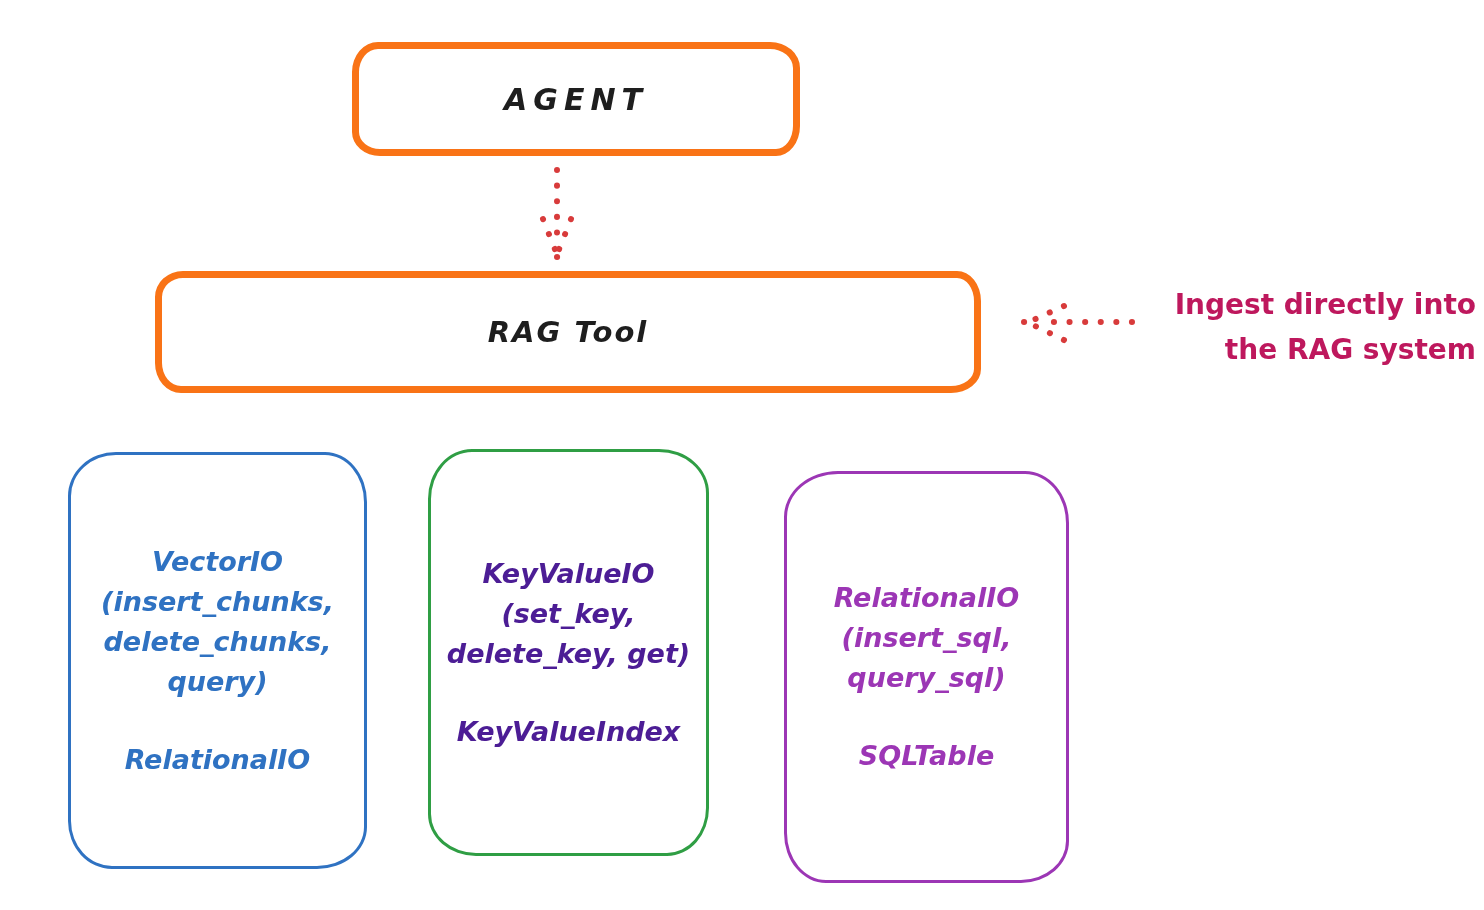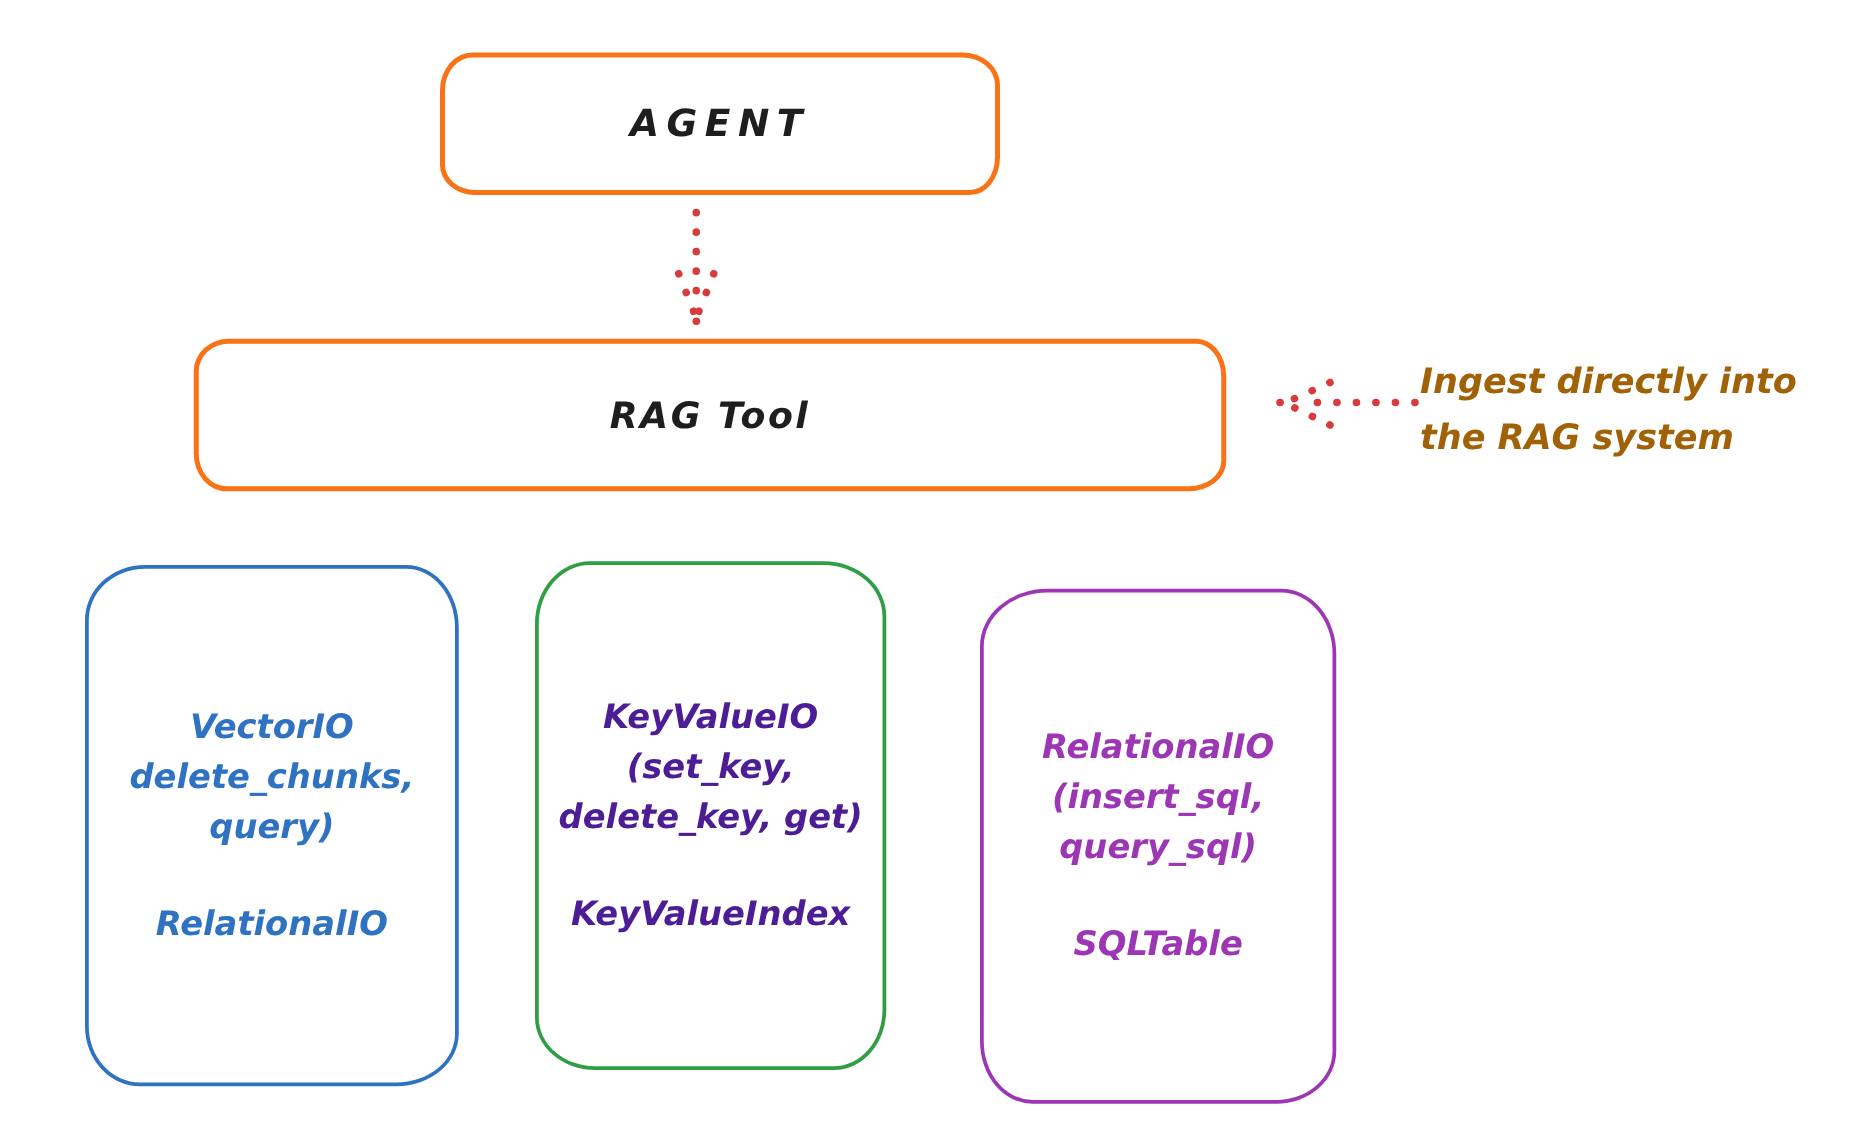--- a/index.html
+++ b/index.html
@@ -12,21 +12,21 @@
     position: absolute;
     background: #ffffff;
     display: flex;
     align-items: center;
     justify-content: center;
     text-align: center;
   }
 
   
   .box-black {
-    border: 4px solid #f97316;
+    border: 7px solid #f97316;
     color: #1e1e1e;
   }
   .agent-box {
     left: 352px; top: 42px; width: 448px; height: 114px;
     border-radius: 26px 30px 24px 28px / 30px 26px 30px 24px;
   }
   .agent-box .label {
     font-size: 30px; font-weight: bold; font-style: italic; letter-spacing: 6px;
   }
   .rag-box {
@@ -60,24 +60,24 @@
     border-color: #9c36b5; color: #9c36b5;
     border-radius: 54px 44px 48px 42px / 46px 52px 42px 50px;
     margin-top: 24px;
   }
   .backend-box .index-label { margin-top: 38px; }
 
   
   .annotation {
     position: absolute;
     left: 1136px; top: 282px; width: 340px;
-    color: #a16207;
-    font-size: 28px; font-weight: bold; font-style: italic;
+    color: #be185d;
+    font-size: 28px; font-weight: bold; 
     line-height: 45px;
-    text-align: left;
+    text-align: right;
   }
 
   .arrow-layer { position: absolute; inset: 0; pointer-events: none; }
 </style>
 </head>
 <body>
 
 <div class="canvas">
 
   <svg class="arrow-layer" width="1484" height="910" viewBox="0 0 1484 910">
@@ -105,20 +105,21 @@
     <span class="label">RAG Tool</span>
   </div>
 
   <div class="annotation">
     <div>Ingest directly into</div>
     <div>the RAG system</div>
   </div>
 
   <div class="box backend-box backend-vector">
     <div>VectorIO</div>
+    <div>(insert_chunks,</div>
     <div>delete_chunks,</div>
     <div>query)</div>
     <div class="index-label">RelationalIO</div>
   </div>
 
   <div class="box backend-box backend-keyvalue">
     <div>KeyValueIO</div>
     <div>(set_key,</div>
     <div>delete_key, get)</div>
     <div class="index-label">KeyValueIndex</div>

